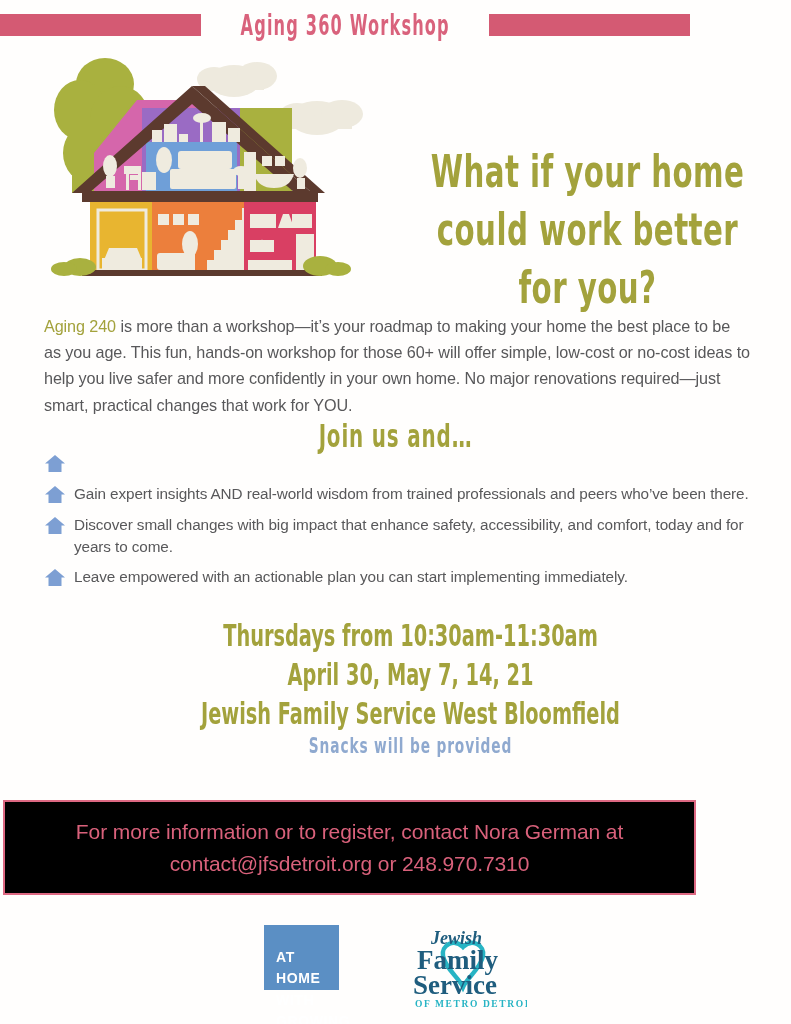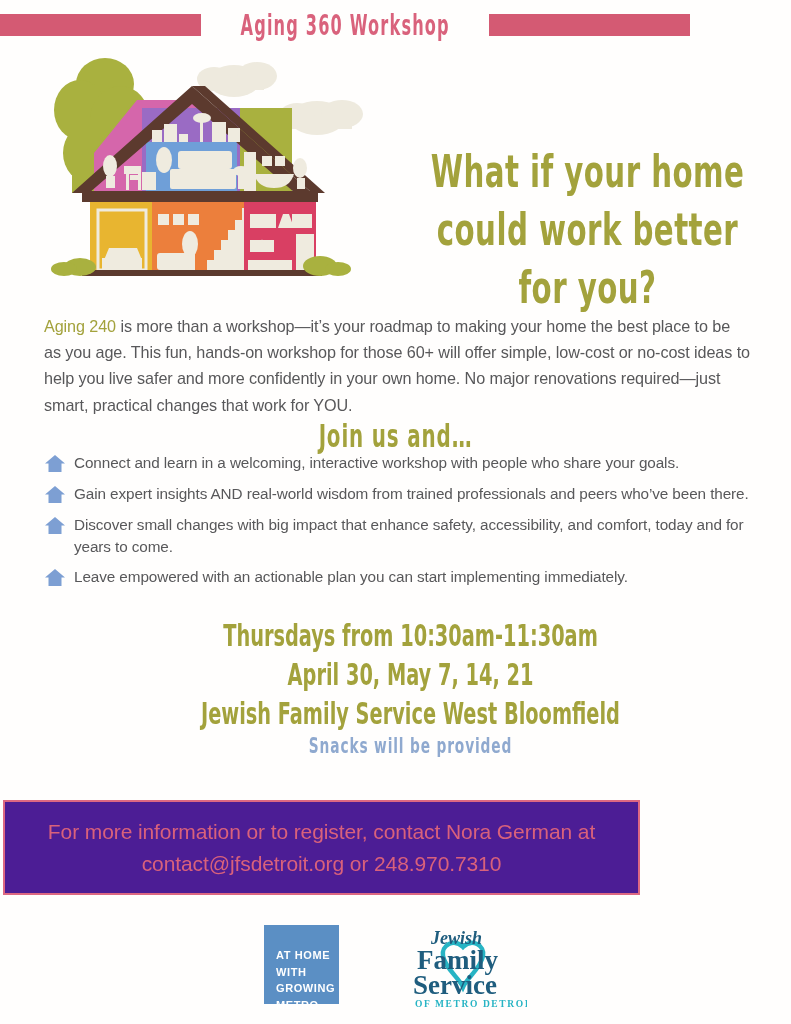--- a/index.html
+++ b/index.html
@@ -114,23 +114,23 @@
     color: #8fa9cf;
     letter-spacing: 1px;
     transform: scaleX(0.85) scaleY(1.18);
     transform-origin: center top;
   }
 
   
   .contact-box {
     position: absolute;
     left: 3px; top: 800px;
-    width: 637px; height: 95px;
+    width: 693px; height: 95px;
     border: 2px solid #dd6882;
-    background: #4c1d95;
+    background: #000000;
     display: flex;
     flex-direction: column;
     align-items: center;
     justify-content: center;
   }
   .contact-line {
     font-size: 21px;
     color: #d9617b;
     line-height: 1.5;
     letter-spacing: -0.1px;
@@ -140,24 +140,24 @@
   .footer-logos {
     position: absolute;
     left: 0; top: 925px;
     width: 791px;
     display: flex;
     justify-content: center;
     align-items: flex-start;
     gap: 62px;
   }
   .logo-ahwgo {
-    width: 75px; height: 79px;
+    width: 75px; height: 65px;
     background: #5b8fc4;
     color: #ffffff;
-    font-size: 11px;
+    font-size: 14px;
     font-weight: 700;
     letter-spacing: 0.6px;
     line-height: 1.52;
     padding: 22px 0 0 12px;
   }
   .logo-jfs { width: 126px; height: 88px; }
 </style>
 </head>
 <body>
 
@@ -291,21 +291,20 @@
 
   <p class="intro"><span class="brand">Aging 240</span><span> is more than a workshop—it’s your roadmap to making your home the best place to be as you age. This fun, hands-on workshop for those 60+ will offer simple, low-cost or no-cost ideas to help you live safer and more confidently in your own home. No major renovations required—just smart, practical changes that work for YOU.</span></p>
 
   <div class="join-heading">Join us and…</div>
 
   <div class="bullets">
     <div class="bullet">
       <svg class="bullet-icon" viewBox="0 0 22 20">
         <polygon points="11,1 21,9.5 17.5,9.5 17.5,18 4.5,18 4.5,9.5 1,9.5" fill="#7d9fd3"></polygon>
       </svg>
-      <span class="bullet-text">Connect and learn in a welcoming, interactive workshop with people who share your goals.</span>
     </div>
     <div class="bullet">
       <svg class="bullet-icon" viewBox="0 0 22 20">
         <polygon points="11,1 21,9.5 17.5,9.5 17.5,18 4.5,18 4.5,9.5 1,9.5" fill="#7d9fd3"></polygon>
       </svg>
       <span class="bullet-text">Gain expert insights AND real-world wisdom from trained professionals and peers who’ve been there.</span>
     </div>
     <div class="bullet">
       <svg class="bullet-icon" viewBox="0 0 22 20">
         <polygon points="11,1 21,9.5 17.5,9.5 17.5,18 4.5,18 4.5,9.5 1,9.5" fill="#7d9fd3"></polygon>

